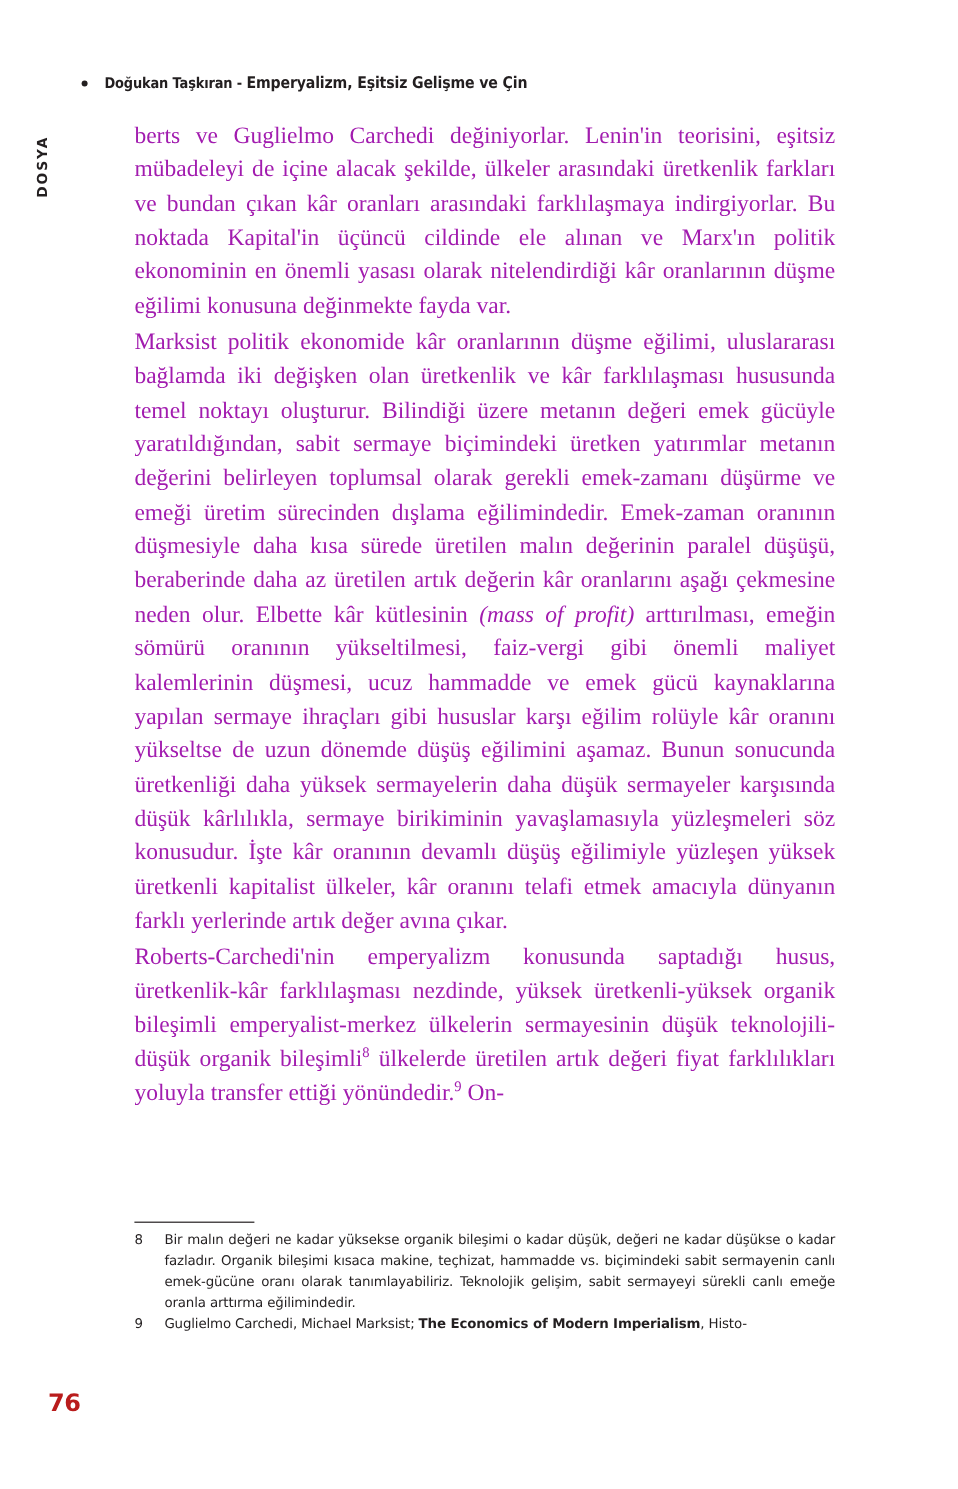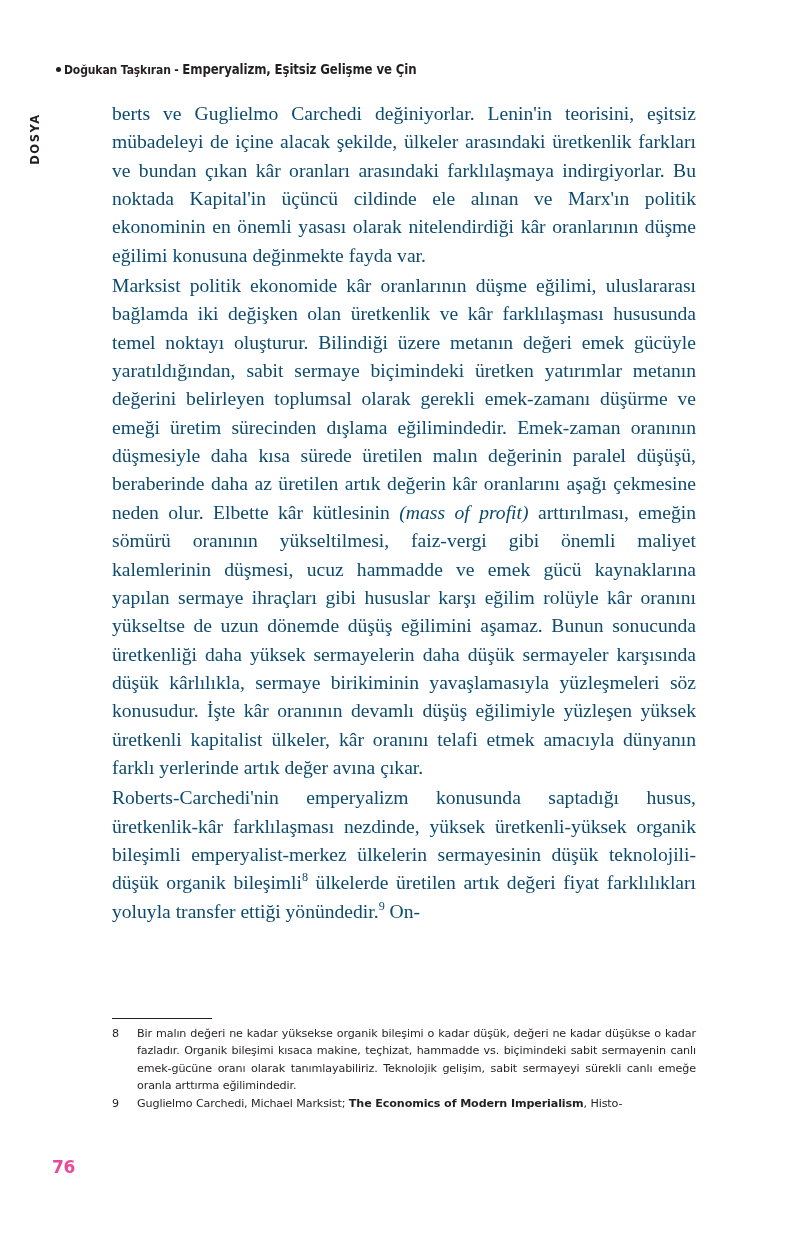--- a/index.html
+++ b/index.html
@@ -13,25 +13,25 @@
     height: 1241px;
     background: #ffffff;
     overflow: hidden;
     font-family: "Liberation Serif", serif;
     color: #1a1a1a;
   }
 
   
   .running-header {
     position: absolute;
-    left: 56px;
+    left: 68px;
     top: 62px;
     display: flex;
     align-items: center;
-    gap: 3px;
+    gap: 14px;
     white-space: nowrap;
   }
   .header-bullet {
     width: 5px;
     height: 5px;
     background: #231f20;
     border-radius: 50%;
     display: inline-block;
     margin-bottom: 1px;
   }
@@ -84,21 +84,21 @@
     top: 100px;
     width: 584px;
   }
   .body-p {
     margin: 0 0 0px 0;
     font-family: "Liberation Serif", serif;
     font-size: 19.6px;
     line-height: 28.35px;
     text-align: justify;
     text-justify: inter-word;
-    color: #0c4a6e;
+    color: #a21caf;
     hyphens: manual;
   }
   .body-p + .body-p {
     margin-top: 2px;
   }
   .body-p i {
     font-style: italic;
   }
   sup {
     font-size: 0.62em;
@@ -142,26 +142,26 @@
     text-align: justify;
   }
   .fn-body b {
     font-weight: 700;
     margin-top: 36px;
   }
 
   
   .folio {
     position: absolute;
-    left: 52px;
+    left: 40px;
     top: 1157px;
     font-family: "DejaVu Sans", sans-serif;
-    font-size: 17px;
+    font-size: 20px;
     font-weight: 700;
-    color: #ec4899;
+    color: #b91c1c;
     letter-spacing: -0.4px;
   }
 </style>
 </head>
 <body>
 
 <div class="page">
 
   <div class="running-header">
     <span class="header-bullet"></span>

